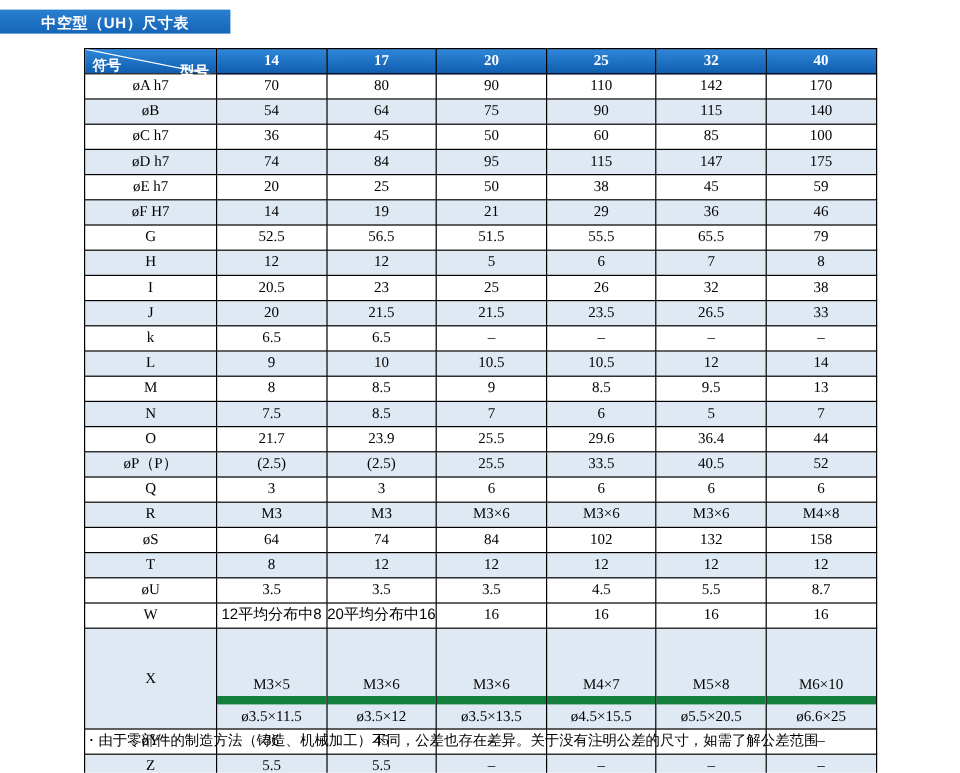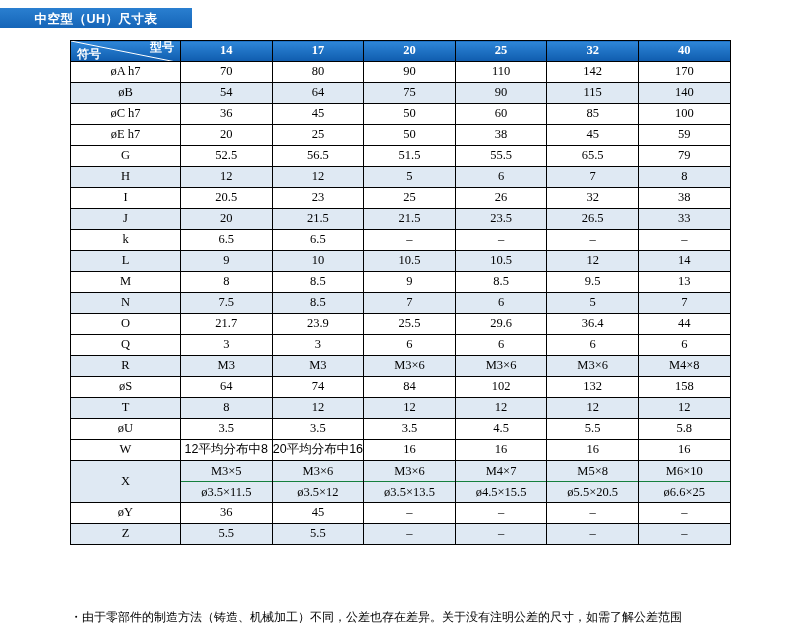--- a/index.html
+++ b/index.html
@@ -85,21 +85,21 @@
     position: absolute;
     left: 6px;
     bottom: 0px;
     font-size: 12px;
     color: #ffffff;
     font-family: "Liberation Sans", "DejaVu Sans", sans-serif;
   }
   .corner-cell .mod-label {
     position: absolute;
     right: 6px;
-    top: 0px;
+    top: 12px;
     font-size: 12px;
     color: #ffffff;
     font-family: "Liberation Sans", "DejaVu Sans", sans-serif;
   }
   tbody tr.alt td {
     background: #dfe9f3;
   }
   tbody tr td.symcell {
     background: #ffffff;
     font-weight: normal;
@@ -111,21 +111,22 @@
     font-size: 8.5px;
     font-family: "Liberation Sans", "DejaVu Sans", sans-serif;
   }
   
   .x-sub {
     display: block;
     height: 20px;
     line-height: 20px;
   }
   .x-sub.first {
-    border-bottom: 1px solid #15803d;
+    border-bottom: 7px solid #15803d;
+    margin-top: 36px;
   }
   td.xcell {
     padding: 0;
     height: 41px;
   }
   td.xsym {
     height: 41px;
   }
   
   .note {
@@ -204,29 +205,47 @@
         </tr>
         <tr>
           <td class="symcell">øC h7</td>
           <td>36</td>
           <td>45</td>
           <td>50</td>
           <td>60</td>
           <td>85</td>
           <td>100</td>
         </tr>
+        <tr class="alt">
+          <td class="symcell">øD h7</td>
+          <td>74</td>
+          <td>84</td>
+          <td>95</td>
+          <td>115</td>
+          <td>147</td>
+          <td>175</td>
+        </tr>
         <tr>
           <td class="symcell">øE h7</td>
           <td>20</td>
           <td>25</td>
           <td>50</td>
           <td>38</td>
           <td>45</td>
           <td>59</td>
         </tr>
+        <tr class="alt">
+          <td class="symcell">øF H7</td>
+          <td>14</td>
+          <td>19</td>
+          <td>21</td>
+          <td>29</td>
+          <td>36</td>
+          <td>46</td>
+        </tr>
         <tr>
           <td class="symcell">G</td>
           <td>52.5</td>
           <td>56.5</td>
           <td>51.5</td>
           <td>55.5</td>
           <td>65.5</td>
           <td>79</td>
         </tr>
         <tr class="alt">
@@ -294,20 +313,29 @@
         </tr>
         <tr>
           <td class="symcell">O</td>
           <td>21.7</td>
           <td>23.9</td>
           <td>25.5</td>
           <td>29.6</td>
           <td>36.4</td>
           <td>44</td>
         </tr>
+        <tr class="alt">
+          <td class="symcell">øP（P）</td>
+          <td>(2.5)</td>
+          <td>(2.5)</td>
+          <td>25.5</td>
+          <td>33.5</td>
+          <td>40.5</td>
+          <td>52</td>
+        </tr>
         <tr>
           <td class="symcell">Q</td>
           <td>3</td>
           <td>3</td>
           <td>6</td>
           <td>6</td>
           <td>6</td>
           <td>6</td>
         </tr>
         <tr class="alt">
@@ -337,21 +365,21 @@
           <td>12</td>
           <td>12</td>
         </tr>
         <tr>
           <td class="symcell">øU</td>
           <td>3.5</td>
           <td>3.5</td>
           <td>3.5</td>
           <td>4.5</td>
           <td>5.5</td>
-          <td>5.8</td>
+          <td>8.7</td>
         </tr>
         <tr>
           <td class="symcell">W</td>
           <td class="small">12平均分布中8</td>
           <td class="small">20平均分布中16</td>
           <td>16</td>
           <td>16</td>
           <td>16</td>
           <td>16</td>
         </tr>

